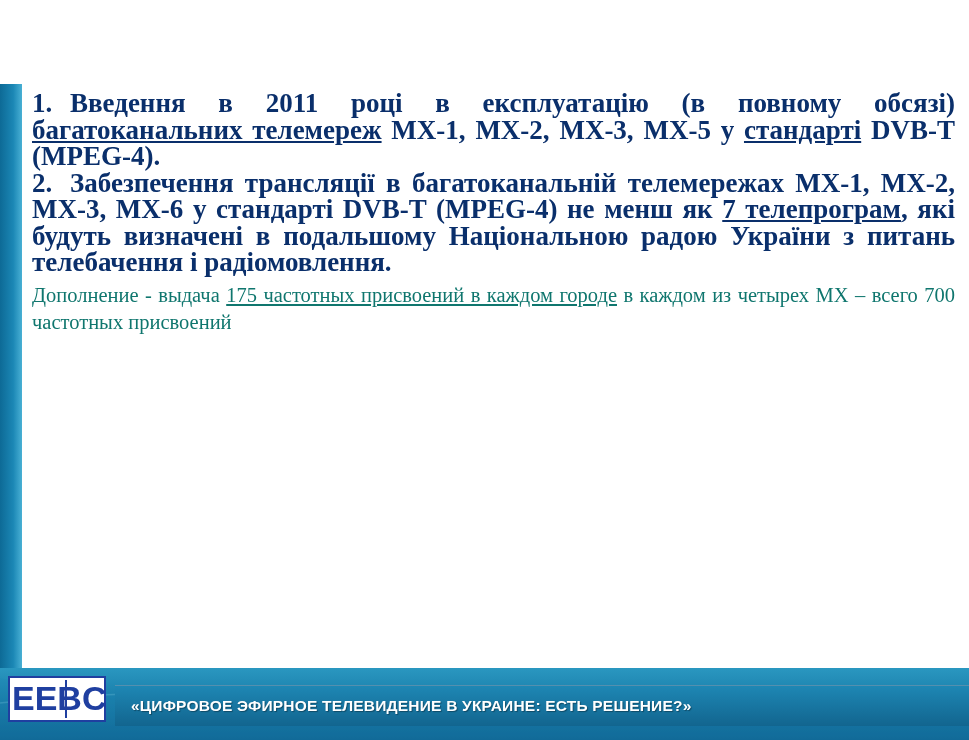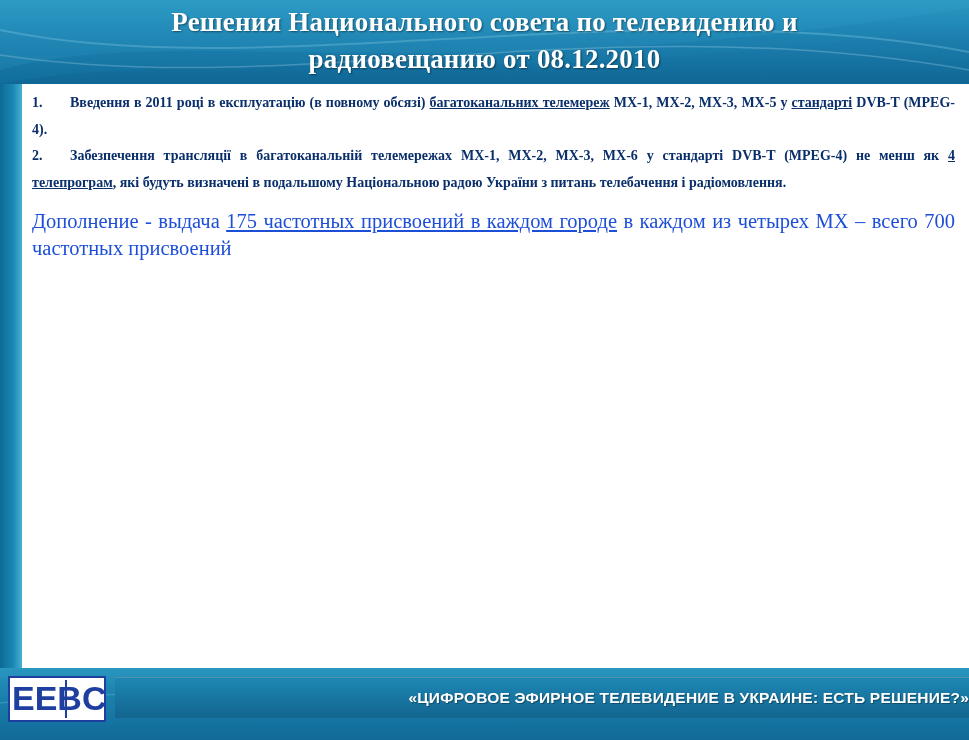--- a/index.html
+++ b/index.html
@@ -60,67 +60,66 @@
     left: 22px; top: 84px;
     width: 947px;
     height: 584px;
     background: #ffffff;
     padding: 6px 14px 0 10px;
     box-sizing: border-box;
   }
   .para {
     color: #0a2f6b;
     font-weight: bold;
-    font-size: 14px;
+    font-size: 27px;
     line-height: 26.5px;
     text-align: justify;
     margin: 0 0 0 0;
     text-justify: inter-word;
   }
   .para .num {
     display: inline-block;
     min-width: 38px;
   }
   .u {
     text-decoration: underline;
   }
   .addendum {
-    color: #1d4ed8;
+    color: #0f766e;
     font-weight: normal;
     font-size: 20.5px;
     line-height: 27px;
     text-align: justify;
-    margin-top: 12px;
+    margin-top: 6px;
   }
   .addendum .u { text-decoration: underline; }
   .footer-band {
     position: absolute;
     left: 0; bottom: 0;
     width: 969px;
     height: 72px;
     background: linear-gradient(180deg, #2a97c0 0%, #1a7fab 40%, #0e6391 100%);
     overflow: hidden;
   }
   .footer-band .fswoosh {
     position: absolute;
     left: 0; bottom: 0;
     width: 969px; height: 72px;
     opacity: .5;
   }
   .footer-bar {
     position: absolute;
     left: 115px;
-    bottom: 22px;
+    bottom: 14px;
     width: 854px;
     height: 40px;
     background: linear-gradient(180deg, #1e87b4 0%, #12658f 100%);
     border-top: 1px solid rgba(255,255,255,.28);
     display: flex;
     align-items: center;
-    justify-content: flex-end;
   }
   .footer-text {
     color: #ffffff;
     font-family: "Liberation Sans", sans-serif;
     font-weight: bold;
     font-size: 15.5px;
     letter-spacing: .2px;
     padding-left: 16px;
     text-shadow: 1px 1px 1px rgba(0,0,0,.35);
   }
@@ -137,39 +136,27 @@
     font-weight: bold;
     font-size: 34px;
     fill: #1f3fa0;
   }
 </style>
 </head>
 <body>
 
 <div class="slide">
 
-  <div class="header">
-    <svg class="swoosh" viewBox="0 0 969 84" preserveAspectRatio="none">
-      <path d="M0,70 C180,20 420,95 969,8 L969,0 L0,0 Z" fill="#3fb0d8" opacity="0.35"></path>
-      <path d="M0,84 C200,45 500,95 969,25 L969,0 L0,0 Z" fill="#1f8cba" opacity="0.30"></path>
-      <path d="M0,30 C260,85 640,-10 969,52" stroke="#9fe0f2" stroke-width="2" fill="none" opacity="0.5"></path>
-      <path d="M0,55 C300,100 600,5 969,70" stroke="#cfeefb" stroke-width="1.5" fill="none" opacity="0.45"></path>
-    </svg>
-    <div class="header-title">
-      <div>Решения Национального совета по телевидению и</div>
-      <div>радиовещанию от 08.12.2010</div>
-    </div>
-  </div>
 
   <div class="left-strip"></div>
 
   <div class="body-area">
     <div id="items-container">
         <p class="para"><span class="num">1.</span><span>Введення в 2011 році в експлуатацію (в повному обсязі) </span><span class="u">багатоканальних телемереж</span><span> МХ-1, МХ-2, МХ-3, МХ-5 у </span><span class="u">стандарті</span><span> DVB-T (MPEG-4).</span></p>
-        <p class="para"><span class="num">2.</span><span>Забезпечення трансляції в багатоканальній телемережах МХ-1, МХ-2, МХ-3, МХ-6 у стандарті DVB-T (MPEG-4) не менш як </span><span class="u">4 телепрограм</span><span>, які будуть визначені в подальшому Національною радою України з питань телебачення і радіомовлення.</span></p>
+        <p class="para"><span class="num">2.</span><span>Забезпечення трансляції в багатоканальній телемережах МХ-1, МХ-2, МХ-3, МХ-6 у стандарті DVB-T (MPEG-4) не менш як </span><span class="u">7 телепрограм</span><span>, які будуть визначені в подальшому Національною радою України з питань телебачення і радіомовлення.</span></p>
       </div>
     <div class="addendum" id="addendum"><span>Дополнение  - выдача </span><span class="u">175 частотных присвоений в каждом городе</span><span> в каждом из четырех МХ – всего 700 частотных присвоений</span></div>
   </div>
 
   <div class="footer-band">
     <svg class="fswoosh" viewBox="0 0 969 72" preserveAspectRatio="none">
       <path d="M0,10 C250,60 600,-10 969,40 L969,72 L0,72 Z" fill="#1c86b3" opacity="0.45"></path>
       <path d="M0,35 C300,0 650,70 969,18" stroke="#9fe0f2" stroke-width="1.5" fill="none" opacity="0.4"></path>
     </svg>
 

